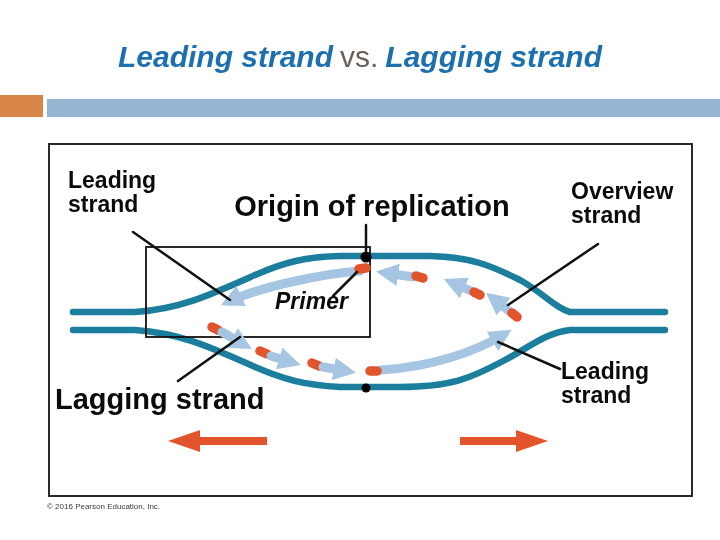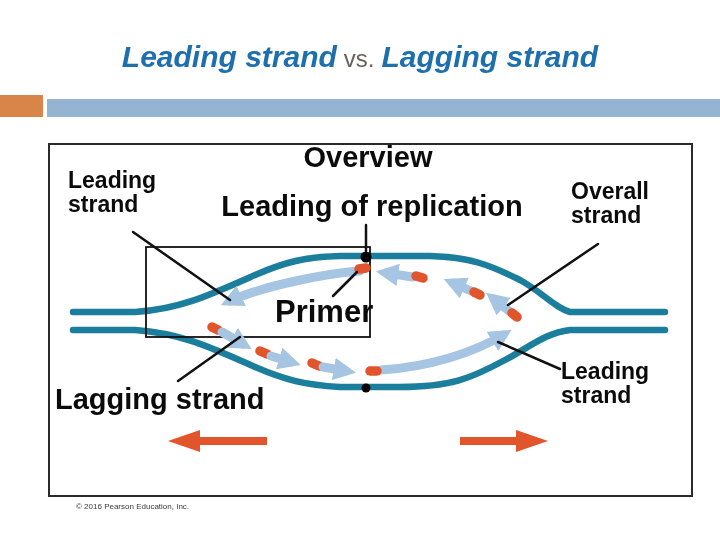--- a/index.html
+++ b/index.html
@@ -5,21 +5,21 @@
   html,body{margin:0;padding:0;}
   body{width:720px;height:540px;background:#ffffff;overflow:hidden;
        font-family:"Liberation Sans",sans-serif;position:relative;}
   .slide{position:absolute;inset:0;background:#fff;}
 
   
   .title{position:absolute;left:0;top:40px;width:720px;text-align:center;
          font-size:30px;font-weight:bold;font-style:italic;
          color:var(--title-blue);letter-spacing:0;}
   .title .vs{font-style:normal;font-weight:normal;color:var(--vs-gray);
-             margin:0 7px;font-size:24px;}
+             margin:0 7px;font-size:30px;}
 
   
   .bar-orange{position:absolute;left:0;top:95px;width:43px;height:22px;
               background:var(--accent-orange);}
   .bar-blue{position:absolute;left:47px;top:99px;width:673px;height:18px;
             background:var(--accent-bar-blue);}
 
   
   .panel{position:absolute;left:48px;top:143px;width:641px;height:350px;
          background:#fff;border:2px solid #2a2a2a;}
@@ -36,25 +36,25 @@
   .fill-blue{fill:var(--new-strand-blue);}
 
   
   .lbl{position:absolute;color:var(--label-black);font-weight:bold;
        font-size:23px;line-height:1.05;white-space:pre-line;}
   .lbl.center{transform:translateX(-50%);text-align:center;}
   .lbl-overview{left:368px;top:142px;font-size:29px;}
   .lbl-origin{left:372px;top:191px;font-size:29px;white-space:nowrap;}
   .lbl-leading-top{left:68px;top:168px;}
   .lbl-lagging-top{left:571px;top:179px;}
-  .lbl-primer{left:275px;top:296px;font-size:31px;}
+  .lbl-primer{left:275px;top:289px;font-size:23px;font-style:italic;}
   .lbl-lagging-bottom{left:55px;top:384px;font-size:29px;white-space:nowrap;}
   .lbl-overall{left:368px;top:394px;font-size:29px;line-height:1.06;}
   .lbl-leading-bottom{left:561px;top:359px;}
-  .copyright{position:absolute;left:47px;top:502px;font-size:8px;color:#3a3a3a;margin-left:29px;}
+  .copyright{position:absolute;left:47px;top:502px;font-size:8px;color:#3a3a3a;}
 </style>
 </head>
 <body>
 
 <div class="slide">
 
   <div class="title">
     <span>Leading strand</span><span class="vs">vs.</span><span>Lagging strand</span>
   </div>
 
@@ -118,24 +118,23 @@
         <path class="pointer" d="M448,197 L510,224"></path>
       </g>
 
       <g>
         <polygon class="blockarrow" points="217,292 150,292 150,285 118,296 150,307 150,300 217,300"></polygon>
         <polygon class="blockarrow" points="410,292 466,292 466,285 498,296 466,307 466,300 410,300"></polygon>
       </g>
     </svg>
   </div>
 
-  <div class="lbl center lbl-overview">Overview</div>
-  <div class="lbl center lbl-origin">Leading of replication</div>
+  <div class="lbl center lbl-origin">Origin of replication</div>
   <div class="lbl lbl-leading-top">Leading
 strand</div>
-  <div class="lbl lbl-lagging-top">Overall
+  <div class="lbl lbl-lagging-top">Overview
 strand</div>
   <div class="lbl lbl-primer">Primer</div>
   <div class="lbl lbl-lagging-bottom">Lagging strand</div>
   <div class="lbl lbl-leading-bottom">Leading
 strand</div>
   <div class="copyright">© 2016 Pearson Education, Inc.</div>
 </div>
 
 </body></html>

